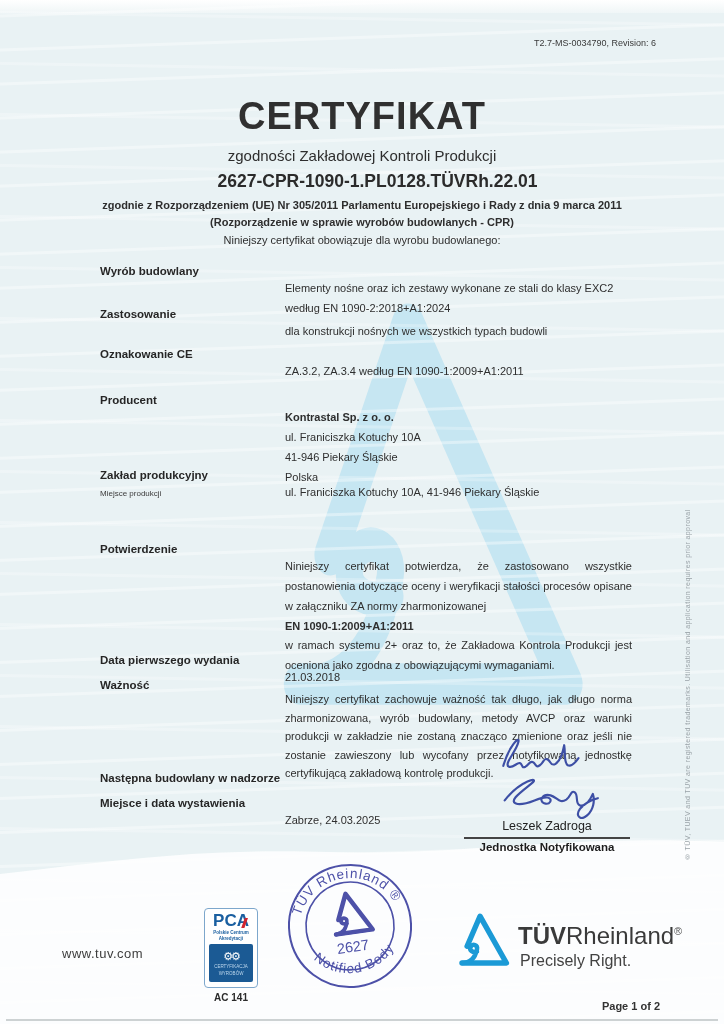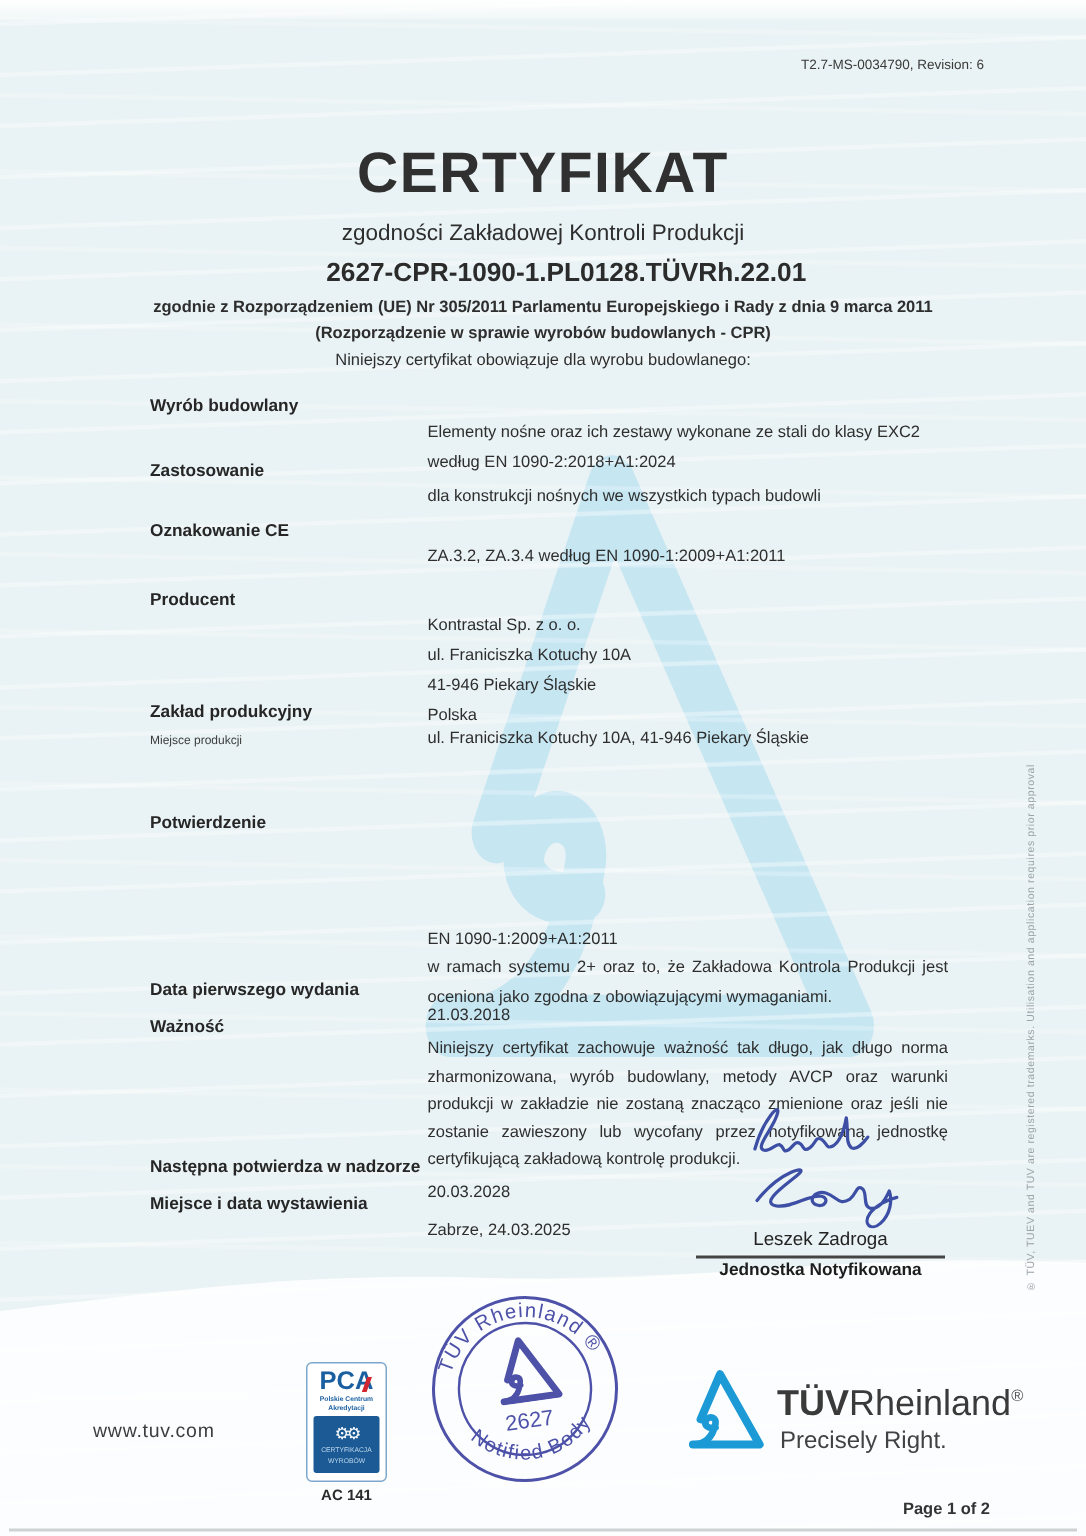--- a/index.html
+++ b/index.html
@@ -40,21 +40,21 @@
     font-size:11px; font-weight:bold; color:#2e2e2e; }
   .legal2 { position:absolute; top:216px; left:0; width:100%; text-align:center;
     font-size:11px; font-weight:bold; color:#2e2e2e; }
   .intro { position:absolute; top:234px; left:0; width:100%; text-align:center;
     font-size:11px; color:#2e2e2e; }
 
   .flabel { position:absolute; left:100px; width:180px; font-size:11.5px; font-weight:bold; color:#262626; line-height:15px; }
   .fsub   { font-size:8px; font-weight:normal; color:#3c3c3c; display:block; margin-top:3px; }
   .fvalue { position:absolute; left:285px; width:347px; font-size:11px; line-height:20px; color:#2e2e2e;margin-top:16px; }
   .just   { text-align:justify; }
-  .bold   { font-weight:normal; }
+  .bold   { font-weight:bold; }
 
   .sig-svg { position:absolute; left:468px; top:733px; width:168px; height:86px; }
   .sig-name { position:absolute; left:462px; top:819px; width:170px; text-align:center;
     font-size:12.5px; color:#222; }
   .sig-rule { position:absolute; left:464px; top:837px; width:166px; height:1.5px; background:#444; }
   .sig-role { position:absolute; left:455px; top:841px; width:184px; text-align:center;
     font-size:11.5px; font-weight:bold; color:#1d1d1d; }
 
   .side-note { position:absolute; left:684px; top:508px; height:352px;
     writing-mode:vertical-rl; transform:rotate(180deg);
@@ -138,31 +138,31 @@
       <span>Polska</span>
     </div>
 
     <div class="flabel" style="top:468px">
       <span>Zakład produkcyjny</span>
       <span class="fsub">Miejsce produkcji</span>
     </div>
     <div class="fvalue" style="top:466px">ul. Franiciszka Kotuchy 10A, 41-946 Piekary Śląskie</div>
 
     <div class="flabel" style="top:542px">Potwierdzenie</div>
+    <div class="fvalue just" style="top:540px">Niniejszy certyfikat potwierdza, że zastosowano wszystkie postanowienia dotyczące oceny i weryfikacji stałości procesów opisane w załączniku ZA normy zharmonizowanej</div>
     <div class="fvalue bold" style="top:600px">EN 1090-1:2009+A1:2011</div>
     <div class="fvalue just" style="top:619px">w ramach systemu 2+ oraz to, że Zakładowa Kontrola Produkcji jest oceniona jako zgodna z obowiązującymi wymaganiami.</div>
 
     <div class="flabel" style="top:653px; width:200px">Data pierwszego wydania</div>
     <div class="fvalue" style="top:651px">21.03.2018</div>
 
     <div class="flabel" style="top:678px">Ważność</div>
     <div class="fvalue just" style="top:674px; line-height:18.6px">Niniejszy certyfikat zachowuje ważność tak długo, jak długo norma zharmonizowana, wyrób budowlany, metody AVCP oraz warunki produkcji w zakładzie nie zostaną znacząco zmienione oraz jeśli nie zostanie zawieszony lub wycofany przez notyfikowaną jednostkę certyfikującą zakładową kontrolę produkcji.</div>
 
-    <div class="flabel" style="top:771px; width:220px">Następna potwierdza w nadzorze</div>
-    <div class="fvalue" style="top:769px">20.03.2028</div>
+    <div class="flabel" style="top:771px; width:220px">Następna budowlany w nadzorze</div>
 
     <div class="flabel" style="top:796px; width:220px">Miejsce i data wystawienia</div>
     <div class="fvalue" style="top:794px">Zabrze, 24.03.2025</div>
 
     <svg class="sig-svg" viewBox="0 0 160 120">
       <g fill="none" stroke="#3d4fa5" stroke-width="3" stroke-linecap="round" stroke-linejoin="round">
         <path d="M12 46 C20 18 36 2 33 13 C30 26 12 44 20 47 C26 49 31 41 35 42 C40 44 37 50 43 47 C48 44 49 38 54 41 C58 44 57 49 63 45 C69 41 68 34 74 37 C79 40 78 47 85 43 C91 39 95 28 97 17 C99 28 96 41 102 45 C106 47 112 42 117 35"></path>
         <path d="M14 94 C36 66 64 60 52 70 C40 80 16 96 32 99 C48 101 62 88 74 90 C82 92 77 101 69 98 C61 95 67 84 78 87 C88 90 90 99 100 93 C107 88 106 79 112 83 C117 87 112 99 119 101 C127 103 133 94 137 85 C140 94 138 107 129 115 C120 123 112 116 119 106 C124 99 135 93 144 91"></path>
       </g>
     </svg>

